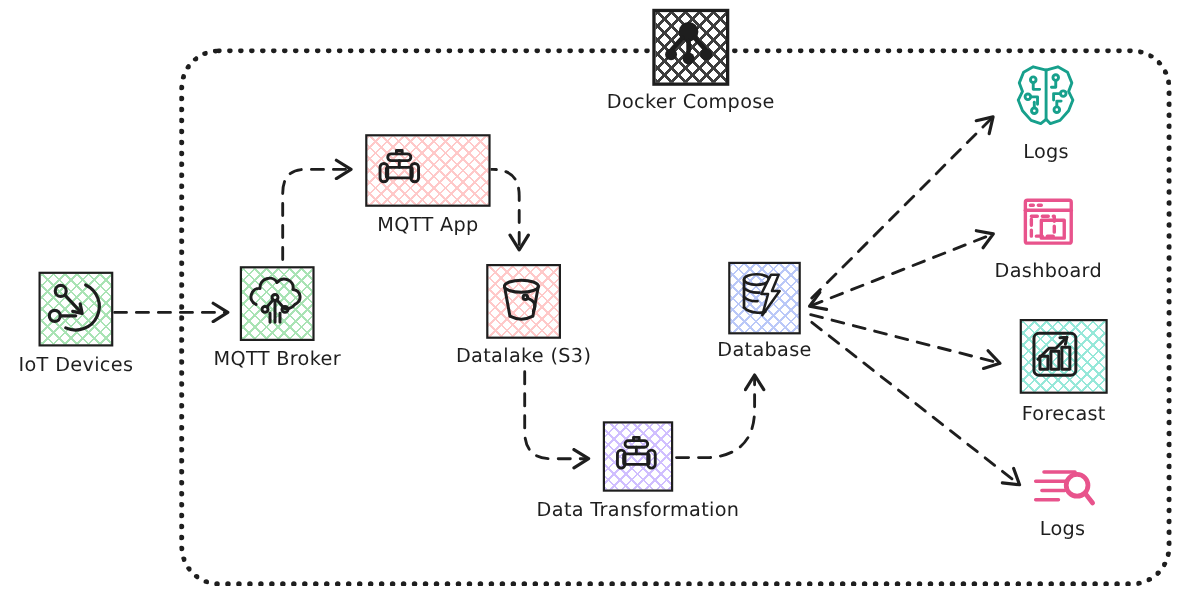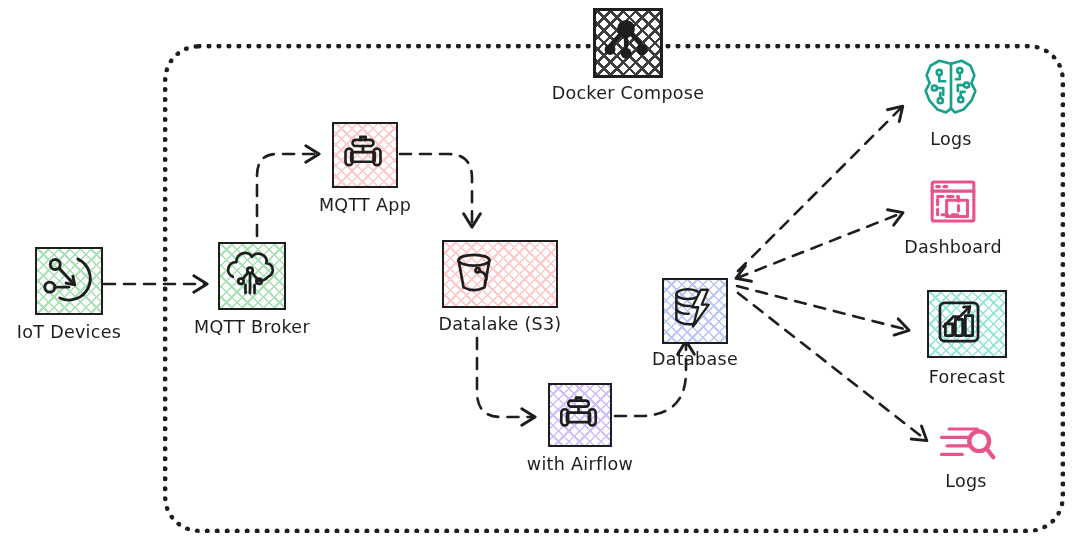--- a/index.html
+++ b/index.html
@@ -100,21 +100,21 @@
         <circle cx="32" cy="28" r="3"></circle>
         <circle cx="22" cy="40" r="3"></circle>
         <circle cx="42" cy="40" r="3"></circle>
         <path d="M30,30.5 L24,37.5 M34,30.5 L40,37.5"></path>
         <path d="M27,44 V53 M32,31.5 V53 M37,44 V53"></path>
       </g>
     </svg>
     <div class="node-label" style="top:74px;">MQTT Broker</div>
   </div>
 
-  <div class="node" style="left:332px;top:122px;width:66px;height:66px;">
+  <div class="node" style="left:332px;top:122px;width:66px;height:66px;padding-left:48px;">
     <div class="box fill-red"></div>
     <svg class="icon-svg" width="56" height="56" viewBox="0 0 64 64">
       <g class="stroke" stroke-width="3">
         <rect x="12" y="27" width="8" height="19" rx="4"></rect>
         <rect x="44" y="27" width="8" height="19" rx="4"></rect>
         <rect x="18.5" y="31" width="27" height="11" rx="2"></rect>
         <path d="M32,31 V24"></path>
         <rect x="20" y="17" width="24" height="7" rx="3.5"></rect>
         <path d="M29,17 V13.5 H35 V17"></path>
       </g>
@@ -129,21 +129,21 @@
       <g class="stroke" stroke-width="4.5">
         <path d="M32,28 V38 M26,25 L16,36 M38,25 L48,36"></path>
       </g>
       <circle class="ink-fill" cx="15" cy="41" r="5.8"></circle>
       <circle class="ink-fill" cx="32" cy="45" r="5.8"></circle>
       <circle class="ink-fill" cx="49" cy="41" r="5.8"></circle>
     </svg>
     <div class="node-label" style="top:74px;">Docker Compose</div>
   </div>
 
-  <div class="node" style="left:442px;top:240px;width:68px;height:68px;padding-left:48px;">
+  <div class="node" style="left:442px;top:240px;width:68px;height:68px;">
     <div class="box fill-red"></div>
     <svg class="icon-svg" width="58" height="58" viewBox="0 0 64 64">
       <g class="stroke" stroke-width="3">
         <ellipse cx="32" cy="19" rx="17" ry="6"></ellipse>
         <path d="M15,19 L20.5,49 M49,19 L43.5,49 M20.5,49 Q32,55 43.5,49"></path>
         <circle cx="36" cy="30" r="2.3"></circle>
         <path d="M38,31 Q49,35 44,44"></path>
       </g>
     </svg>
     <div class="node-label" style="top:73px;">Datalake (S3)</div>
@@ -155,25 +155,25 @@
       <g class="stroke" stroke-width="3">
         <rect x="12" y="27" width="8" height="19" rx="4"></rect>
         <rect x="44" y="27" width="8" height="19" rx="4"></rect>
         <rect x="18.5" y="31" width="27" height="11" rx="2"></rect>
         <path d="M32,31 V24"></path>
         <rect x="20" y="17" width="24" height="7" rx="3.5"></rect>
         <path d="M29,17 V13.5 H35 V17"></path>
       </g>
     </svg>
     <div class="node-label" style="top:70px;">
-      <div>with Airflow</div>
+      <div>Data Transformation</div>
     </div>
   </div>
 
-  <div class="node" style="left:662px;top:238px;width:66px;height:66px;margin-top:40px;">
+  <div class="node" style="left:662px;top:238px;width:66px;height:66px;">
     <div class="box fill-blue"></div>
     <svg class="icon-svg" width="56" height="56" viewBox="0 0 64 64">
       <g class="stroke" stroke-width="2.8">
         <ellipse cx="26" cy="15" rx="13" ry="5.5"></ellipse>
         <path d="M13,15 V44 M39,15 V23"></path>
         <path d="M13,24 Q19,29 29,28.5"></path>
         <path d="M13,33 Q18,38 27,37.5"></path>
         <path d="M13,44 Q17,49 27,49.5 Q32,49.6 35,48.5"></path>
       </g>
       <path d="M41,10 L31,30 H38 L32,52 L50,27 H42 L49,10 Z" fill="#ffffff" stroke="#1e1e1e" stroke-width="2.6" stroke-linejoin="round"></path>

